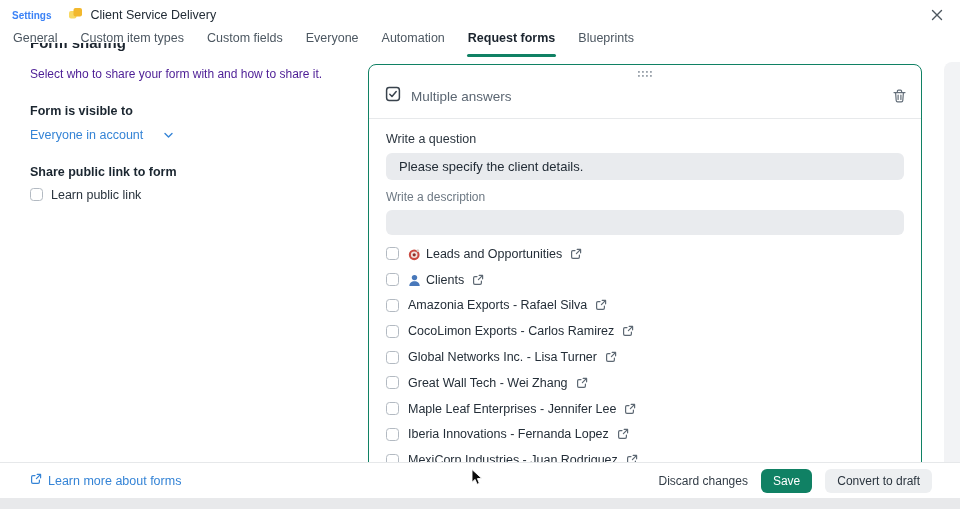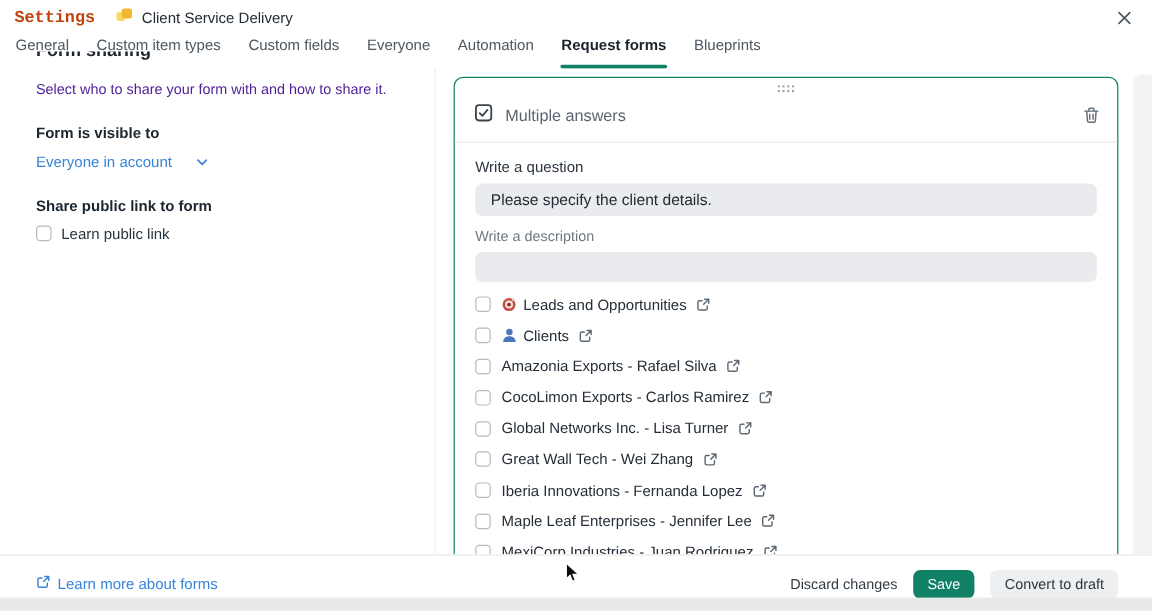--- a/index.html
+++ b/index.html
@@ -7,21 +7,21 @@
     --link:#3584d6;
     --input-bg:#e9ebee;
   }
   *{box-sizing:border-box;}
   html,body{margin:0;padding:0;}
   body{font-family:"Liberation Sans",sans-serif;background:#fff;}
   .screen{position:relative;width:960px;height:509px;background:#fff;overflow:hidden;}
 
   
   .titlebar{position:absolute;top:0;left:0;right:0;height:30px;display:flex;align-items:center;padding:0 14px 0 12px;}
-  .app-title{font-size:14px;font-weight:700;color:#c2410c;font-family:Liberation Mono, monospace;}
+  .app-title{font-size:10px;font-weight:700;color:#3b82f6;}
   .space-chip{display:flex;align-items:center;gap:7px;margin-left:17px;}
   .space-name{font-size:12.5px;color:#222c36;}
   .close-btn{margin-left:auto;width:18px;height:18px;display:flex;align-items:center;justify-content:center;color:#4d575f;cursor:pointer;}
 
   
   .tabbar{position:absolute;top:31px;left:12px;right:0;height:26px;display:flex;gap:21px;}
   .tab{position:relative;display:flex;align-items:flex-start;font-size:12.5px;color:#4c5761;padding:0 1px;cursor:pointer;}
   .tab.active{color:#1b242e;font-weight:700;}
   .tab.active::after{content:"";position:absolute;left:0;right:0;bottom:0;height:3px;background:var(--accent);border-radius:2px;}
 
@@ -33,21 +33,21 @@
   .content{position:absolute;top:57px;left:0;right:0;height:405px;overflow:hidden;}
   .left-panel{position:absolute;top:0;left:0;width:363px;height:100%;border-right:1px solid #e8eaec;padding:10px 28px 0 30px;background:#fff;}
   .intro{font-size:12px;color:#4c1d95;line-height:1.3;}
   .section-label{margin-top:21px;font-size:12.5px;font-weight:700;color:#1b2630;}
   .visibility-link{margin-top:10px;display:flex;align-items:center;gap:21px;color:var(--link);font-size:12.5px;cursor:pointer;width:max-content;}
   .section-label.second{margin-top:23px;}
   .checkbox-row{margin-top:9px;display:flex;align-items:center;gap:8px;}
   .checkbox{width:13px;height:13px;border:1.5px solid #b3bac2;border-radius:3.5px;background:#fff;flex:0 0 auto;cursor:pointer;}
   .checkbox-row-label{font-size:12.5px;color:#29333d;}
 
-  .main{position:absolute;top:0;left:363px;right:0;height:100%;background:#fff;}
+  .main{position:absolute;top:0;left:353px;right:0;height:100%;background:#fff;}
   .scroll-gutter{position:absolute;top:5px;right:0;width:16px;bottom:0;background:#f2f3f5;border-radius:8px 0 0 0;}
 
   
   .card{position:absolute;top:7px;left:15px;width:554px;height:412px;border:1.5px solid var(--accent);border-radius:8px;background:#fff;}
   .drag-handle{height:13px;margin-top:3px;display:flex;justify-content:center;align-items:center;cursor:grab;}
   .card-header{display:flex;align-items:center;height:30px;padding:0 15px 0 16px;}
   .type-label{margin-left:10px;font-size:13.5px;color:#5b6672;}
   .trash-btn{margin-left:auto;display:flex;align-items:center;cursor:pointer;}
   .card-divider{height:1px;background:#e7e9eb;margin-top:7px;}
   .card-body{padding:0 17px;}
@@ -57,21 +57,21 @@
   .field.desc{margin-top:6px;height:25px;}
   .options{margin-top:6px;}
   .option-row{display:flex;align-items:center;height:25.8px;}
   .option-row .checkbox{margin-right:9px;}
   .opt-icon{width:13px;height:13px;margin-right:5px;display:none;}
   .opt-icon.show{display:inline-block;}
   .option-label{font-size:12.5px;color:#242e38;}
   .branch-btn{margin-left:8px;display:flex;align-items:center;color:#5d6873;cursor:pointer;}
 
   
-  .footer{position:absolute;top:462px;left:0;right:0;height:48px;background:#fff;border-top:1px solid #e6e8ea;display:flex;align-items:center;padding:0 28px 0 30px;}
+  .footer{position:absolute;top:462px;left:0;right:0;height:36px;background:#fff;border-top:1px solid #e6e8ea;display:flex;align-items:center;padding:0 28px 0 30px;}
   .learn-link{display:flex;align-items:center;gap:6px;color:var(--link);font-size:12.5px;cursor:pointer;}
   .footer-actions{margin-left:auto;display:flex;align-items:center;gap:13px;}
   .btn-plain{font-size:12px;color:#333d47;cursor:pointer;}
   .btn{border:none;border-radius:6px;font-family:inherit;font-size:12px;padding:5px 12px;cursor:pointer;}
   .btn-save{background:var(--accent);color:#ffffff;}
   .btn-convert{background:#edeff1;color:#2b353f;}
 
   .bottom-strip{position:absolute;top:498px;left:0;right:0;height:11px;background:#e8e9eb;}
 
   .cursor{position:absolute;left:471px;top:469px;pointer-events:none;}
@@ -286,34 +286,34 @@
                   <g fill="none" stroke="#5d6873" stroke-width="1.2" stroke-linecap="round" stroke-linejoin="round">
                     <path d="M5 2.6 H2.9 C2.1 2.6 1.6 3.1 1.6 3.9 V9.1 C1.6 9.9 2.1 10.4 2.9 10.4 H8.1 C8.9 10.4 9.4 9.9 9.4 9.1 V7"></path>
                     <path d="M6.4 5.6 L10.6 1.4 M7.2 1.4 H10.6 V4.8"></path>
                   </g>
                 </svg>
               </span>
             </div>
               <div class="option-row">
               <span class="checkbox"></span>
 
+              <span class="option-label">Maple Leaf Enterprises - Jennifer Lee</span>
+              <span class="branch-btn">
+                <svg width="12" height="12" viewBox="0 0 12 12">
+                  <g fill="none" stroke="#5d6873" stroke-width="1.2" stroke-linecap="round" stroke-linejoin="round">
+                    <path d="M5 2.6 H2.9 C2.1 2.6 1.6 3.1 1.6 3.9 V9.1 C1.6 9.9 2.1 10.4 2.9 10.4 H8.1 C8.9 10.4 9.4 9.9 9.4 9.1 V7"></path>
+                    <path d="M6.4 5.6 L10.6 1.4 M7.2 1.4 H10.6 V4.8"></path>
+                  </g>
+                </svg>
+              </span>
+            </div>
+              <div class="option-row">
+              <span class="checkbox"></span>
+
               <span class="option-label">Iberia Innovations - Fernanda Lopez</span>
-              <span class="branch-btn">
-                <svg width="12" height="12" viewBox="0 0 12 12">
-                  <g fill="none" stroke="#5d6873" stroke-width="1.2" stroke-linecap="round" stroke-linejoin="round">
-                    <path d="M5 2.6 H2.9 C2.1 2.6 1.6 3.1 1.6 3.9 V9.1 C1.6 9.9 2.1 10.4 2.9 10.4 H8.1 C8.9 10.4 9.4 9.9 9.4 9.1 V7"></path>
-                    <path d="M6.4 5.6 L10.6 1.4 M7.2 1.4 H10.6 V4.8"></path>
-                  </g>
-                </svg>
-              </span>
-            </div>
-              <div class="option-row">
-              <span class="checkbox"></span>
-
-              <span class="option-label">Maple Leaf Enterprises - Jennifer Lee</span>
               <span class="branch-btn">
                 <svg width="12" height="12" viewBox="0 0 12 12">
                   <g fill="none" stroke="#5d6873" stroke-width="1.2" stroke-linecap="round" stroke-linejoin="round">
                     <path d="M5 2.6 H2.9 C2.1 2.6 1.6 3.1 1.6 3.9 V9.1 C1.6 9.9 2.1 10.4 2.9 10.4 H8.1 C8.9 10.4 9.4 9.9 9.4 9.1 V7"></path>
                     <path d="M6.4 5.6 L10.6 1.4 M7.2 1.4 H10.6 V4.8"></path>
                   </g>
                 </svg>
               </span>
             </div>
               <div class="option-row">

